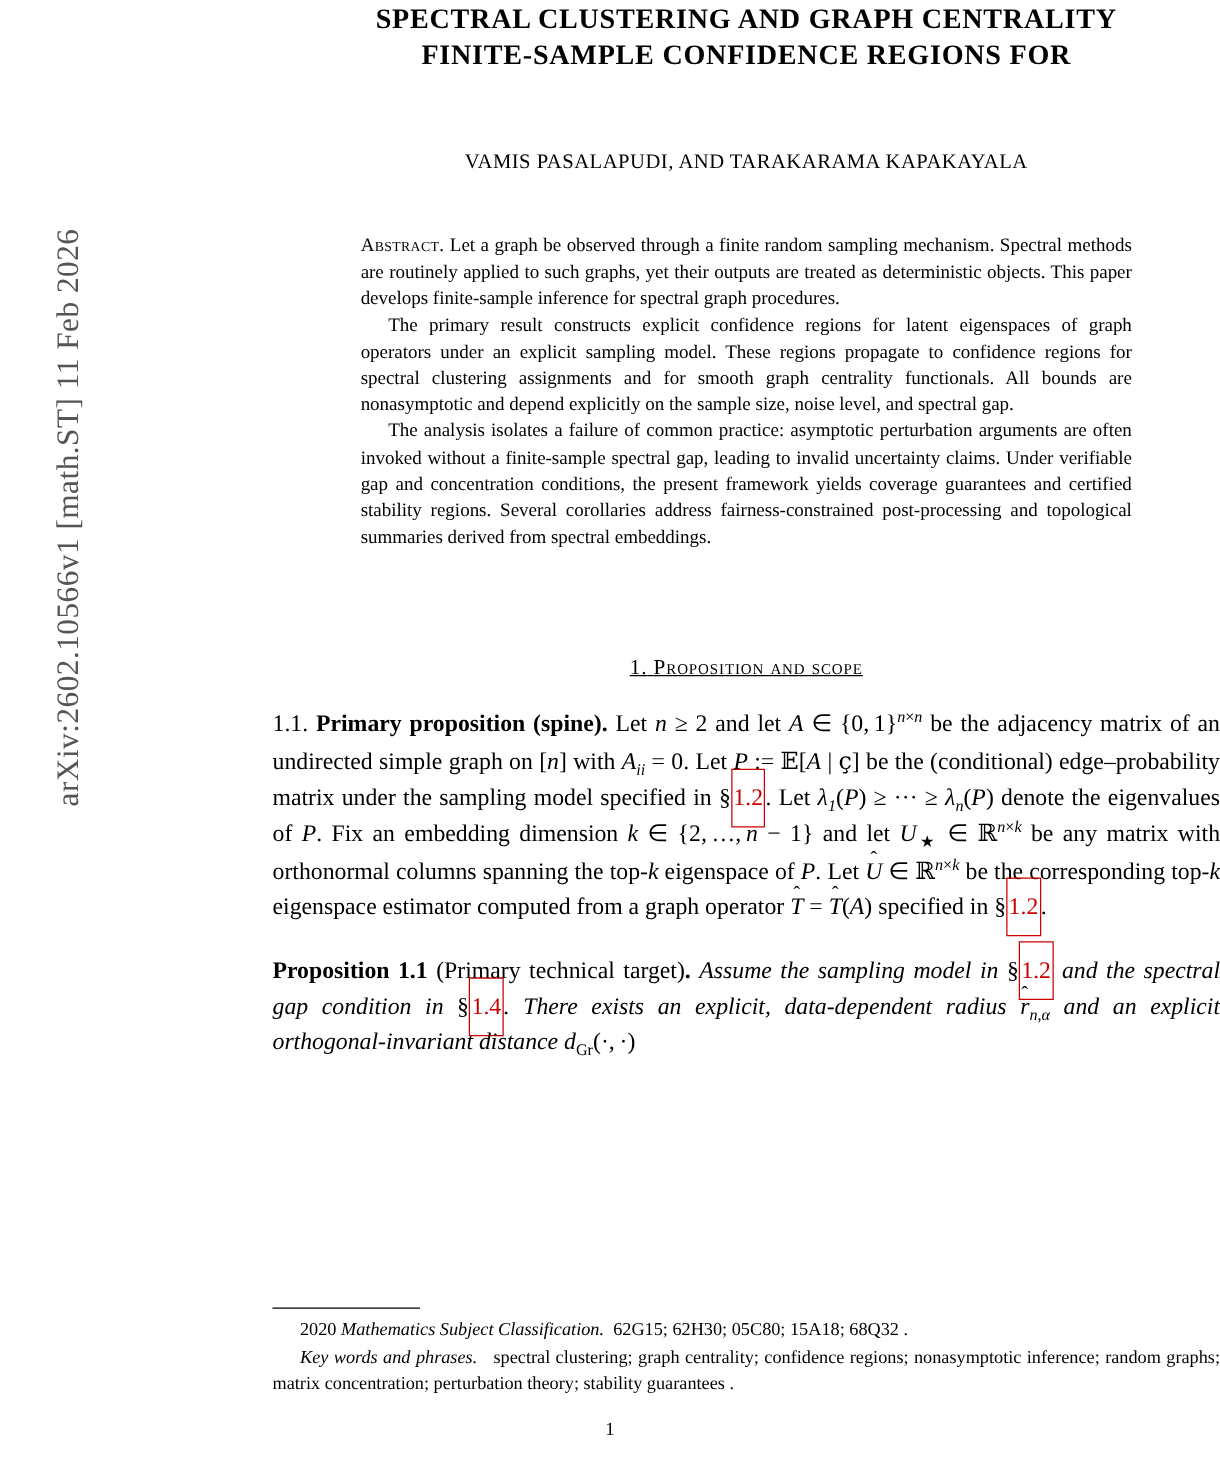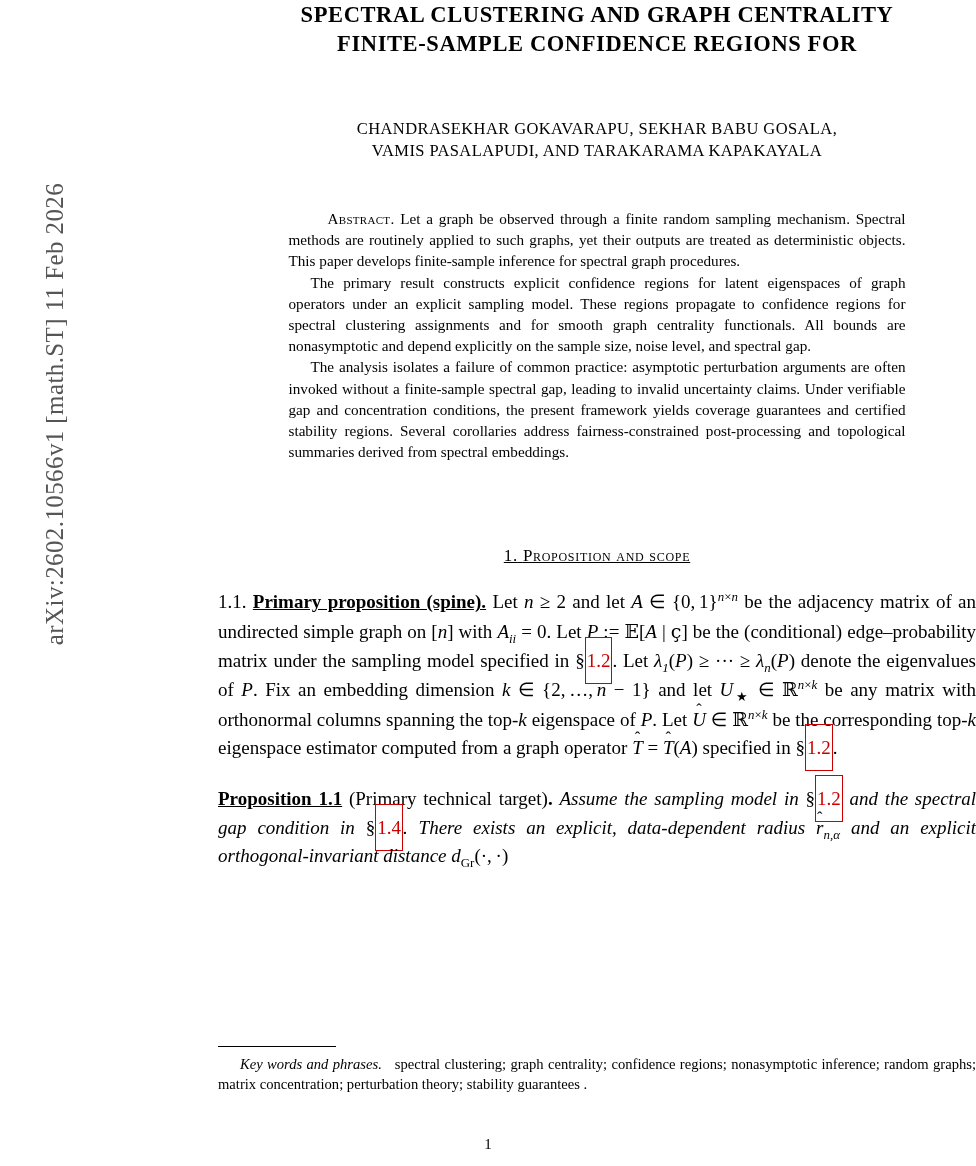--- a/index.html
+++ b/index.html
@@ -67,21 +67,20 @@
   .abstract {
     margin: 46px auto 0 auto;
     width: 617px;
     font-size: 15.2px;
     line-height: 21.2px;
     text-align: justify;
   }
   .abstract .lead {
     font-variant: small-caps;
     letter-spacing: 0.3px;
-    margin-left: 39px;
   }
   .abstract p { margin: 0; }
   .abstract p + p { text-indent: 22px; }
 
   .section-head {
     text-align: center;
     margin-top: 84px;
     font-size: 17px;
     font-variant: small-caps;
     letter-spacing: 0.7px;
@@ -90,21 +89,21 @@
 
   .body-text {
     margin-top: 22px;
     font-size: 19px;
     line-height: 28.6px;
     text-align: justify;
   }
   .body-text .para { margin: 0; }
   .body-text .para.spaced { margin-top: 22px; }
 
-  b.run-in { font-weight: bold; text-decoration: underline; }
+  b.run-in { font-weight: bold; }
   i { font-style: italic; }
 
   .ref {
     color: #cc0000;
     border: 1px solid #cc0000;
     padding: 12px 1px;
     text-decoration: none;
   }
 
   .math { font-style: italic; font-family: "Liberation Serif", serif; }
@@ -164,21 +163,20 @@
   <div class="arxiv-stamp">arXiv:2602.10566v1  [math.ST]  11 Feb 2026</div>
 
   <div class="content">
 
     <div class="title">
       <span class="ln">SPECTRAL CLUSTERING AND GRAPH CENTRALITY</span>
       <span class="ln">FINITE-SAMPLE CONFIDENCE REGIONS FOR</span>
     </div>
 
     <div class="authors">
-      <span class="ln">CHANDRASEKHAR GOKAVARAPU, SEKHAR BABU GOSALA,</span>
       <span class="ln">VAMIS PASALAPUDI, AND TARAKARAMA KAPAKAYALA</span>
     </div>
 
     <div class="abstract">
       <p><span class="lead">Abstract.</span> <span>Let a graph be observed through a finite random sampling mechanism. Spectral methods are routinely applied to such graphs, yet their outputs are treated as deterministic objects. This paper develops finite-sample inference for spectral graph procedures.</span></p>
       <p>The primary result constructs explicit confidence regions for latent eigenspaces of graph operators under an explicit sampling model. These regions propagate to confidence regions for spectral clustering assignments and for smooth graph centrality functionals. All bounds are nonasymptotic and depend explicitly on the sample size, noise level, and spectral gap.</p>
       <p>The analysis isolates a failure of common practice: asymptotic perturbation arguments are often invoked without a finite-sample spectral gap, leading to invalid uncertainty claims. Under verifiable gap and concentration conditions, the present framework yields coverage guarantees and certified stability regions. Several corollaries address fairness-constrained post-processing and topological summaries derived from spectral embeddings.</p>
     </div>
 
     <div class="section-head">
@@ -194,18 +192,19 @@
 
       <p class="para spaced"><b class="run-in">Proposition 1.1</b> <span>(Primary technical target)</span><b>.</b> <i>Assume the sampling model in</i> §<a class="ref" href="#">1.2</a> <i>and the spectral gap condition in</i> §<a class="ref" href="#">1.4</a><i>. There exists an explicit, data-dependent radius</i> <span class="hat-wrap"><span class="hat">̂</span><span class="math">r</span></span><sub><span class="math">n</span>,<span class="math">α</span></sub> <i>and an explicit orthogonal-invariant distance</i> <span class="math">d</span><sub class="up">Gr</sub>(·, ·)</p>
 
     </div>
 
   </div>
 
   <div class="footnote-rule"></div>
 
   <div class="footnotes">
+    <p class="fn indent"><span>2020</span> <i>Mathematics Subject Classification.</i> &nbsp;<span>62G15; 62H30; 05C80; 15A18; 68Q32 .</span></p>
     <p class="fn indent"><i>Key words and phrases.</i> &nbsp;&nbsp;<span>spectral clustering; graph centrality; confidence regions; nonasymptotic inference; random graphs; matrix concentration; perturbation theory; stability guarantees .</span></p>
   </div>
 
   <div class="page-number">1</div>
 
 </div>
 
 </body></html>

